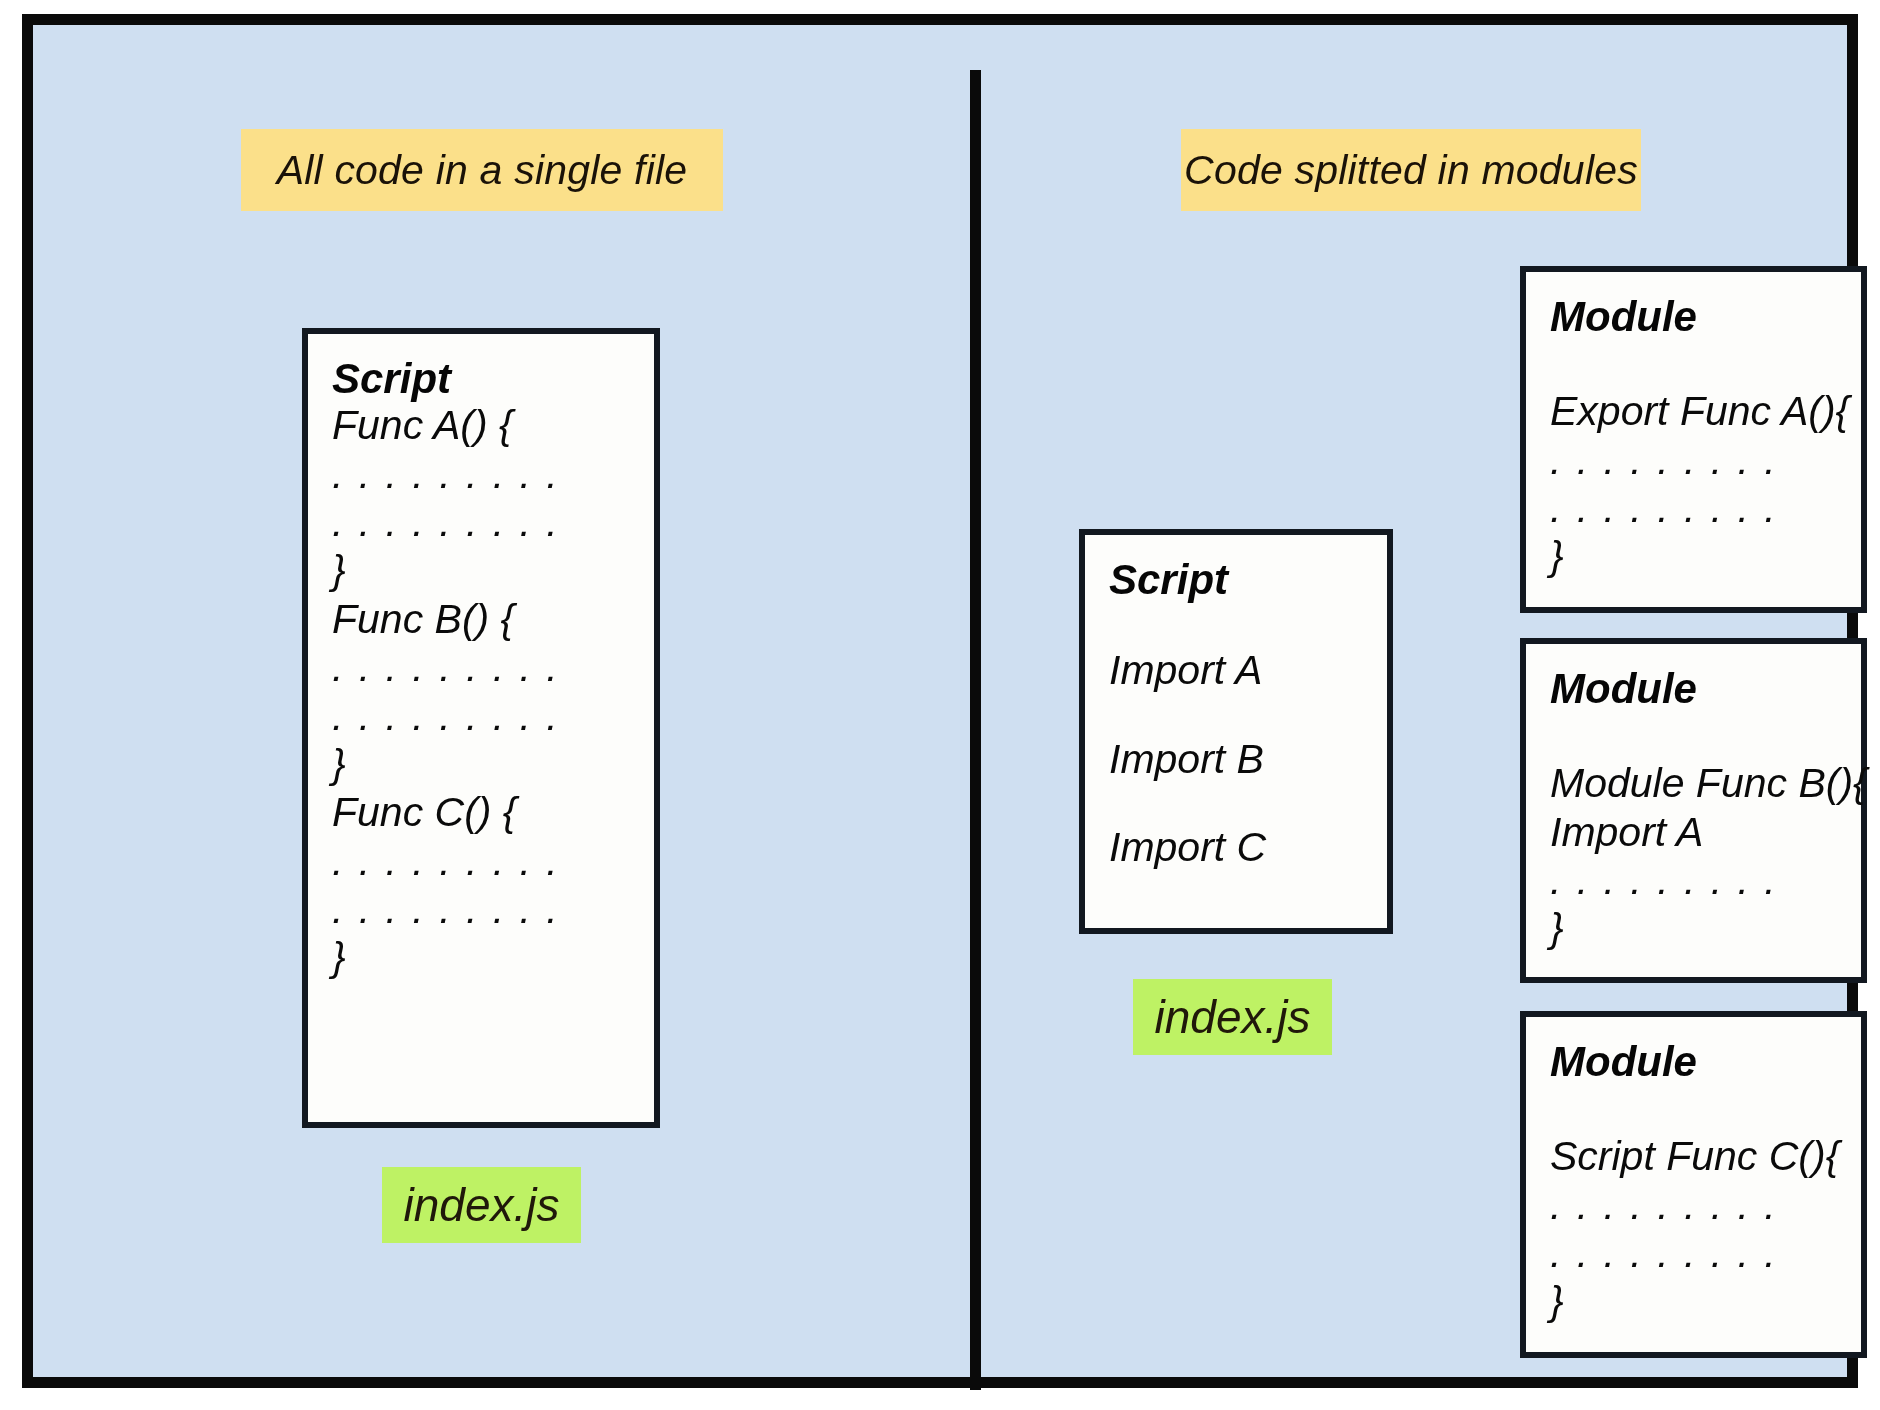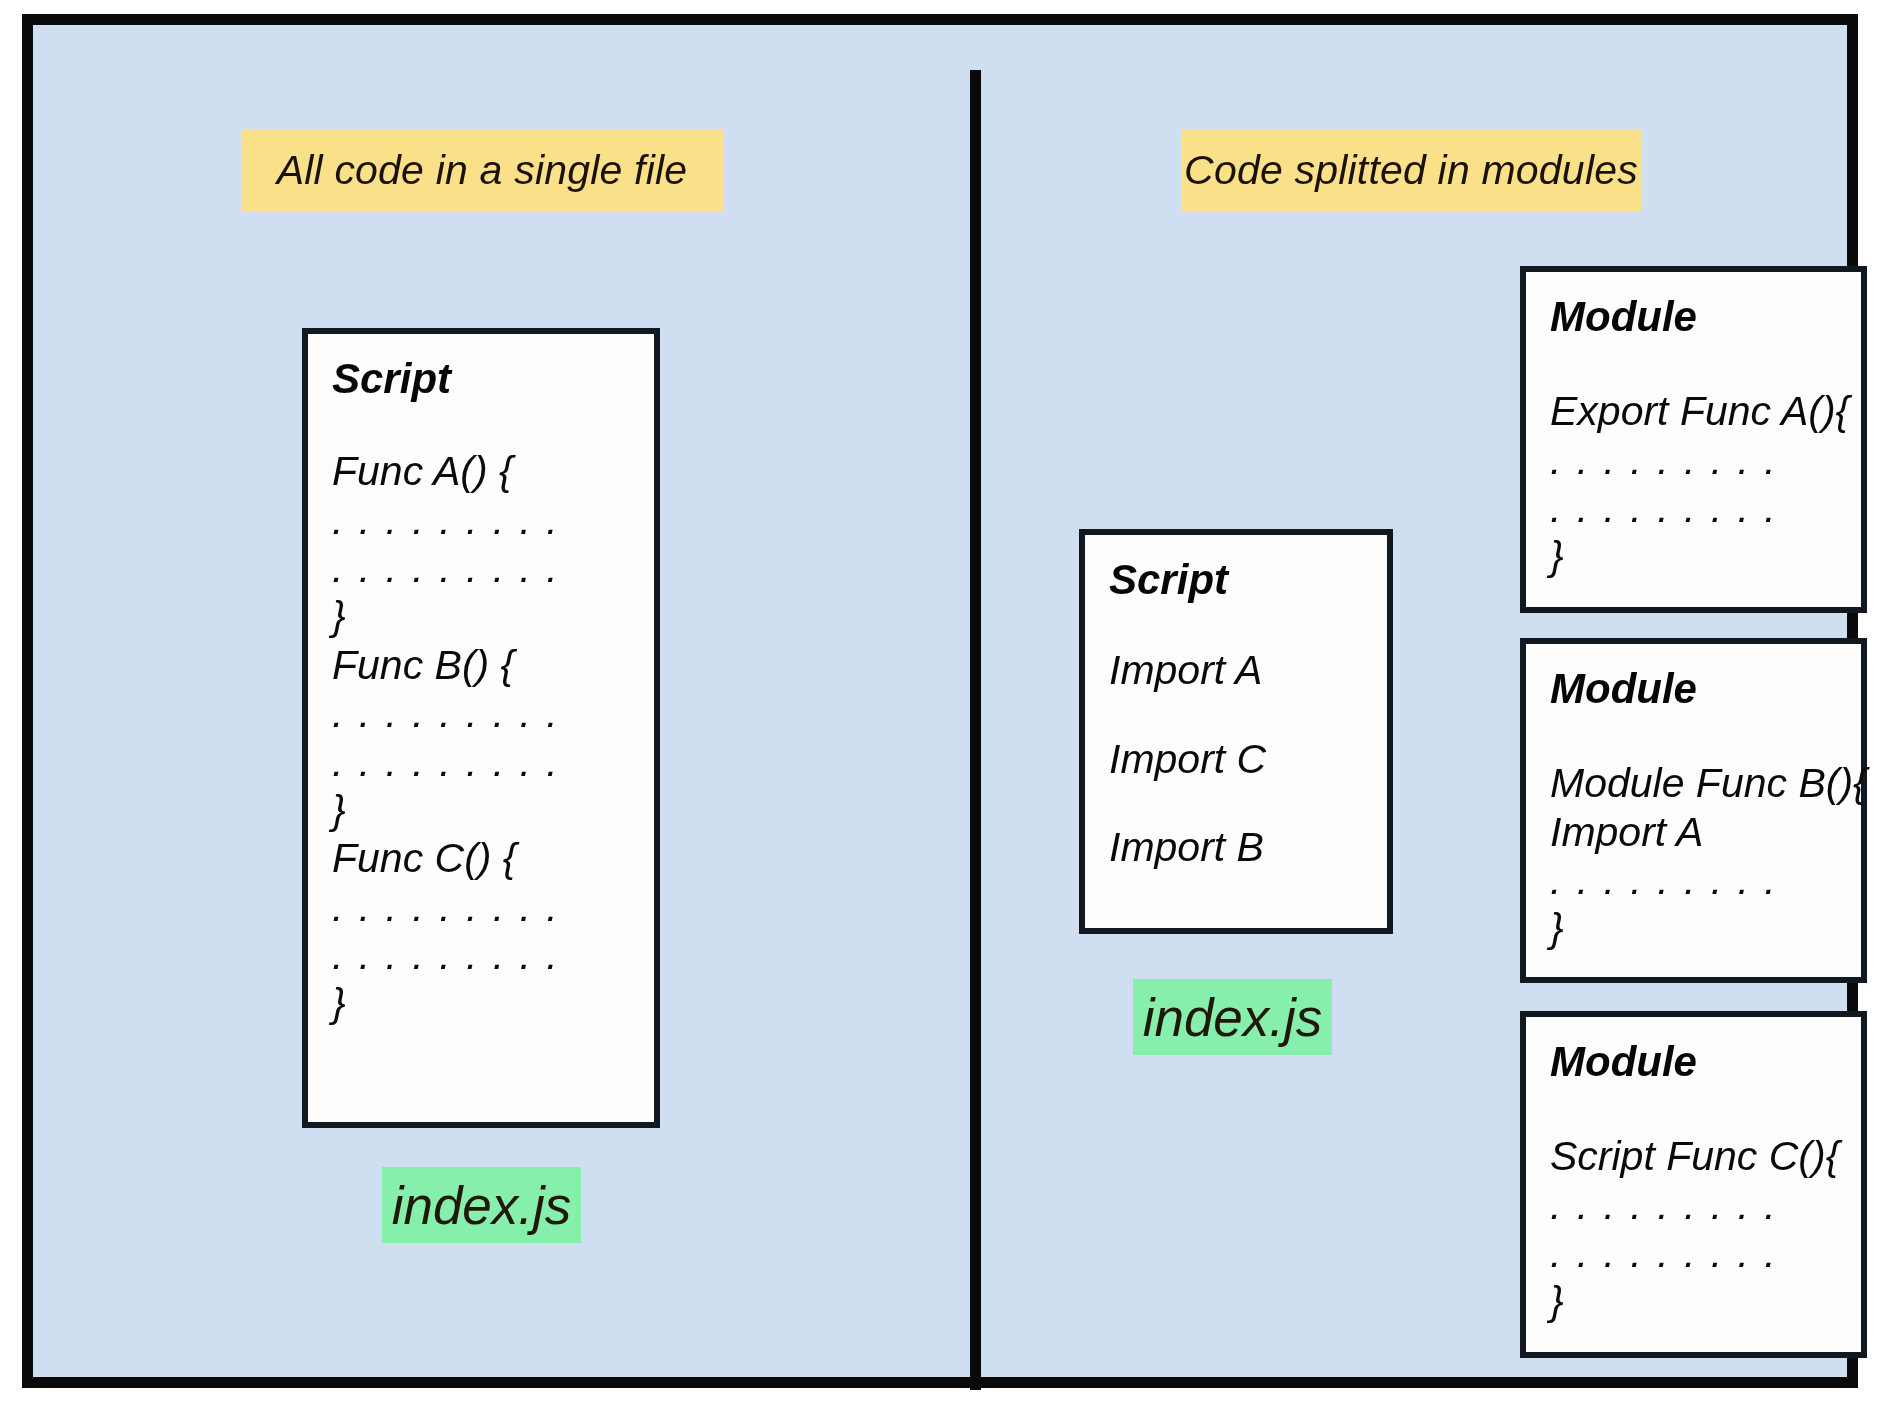--- a/index.html
+++ b/index.html
@@ -59,23 +59,23 @@
   }
   #banner-right {
     left: 1148px;
     top: 104px;
     width: 460px;
     height: 82px;
   }
   
   .chip {
     position: absolute;
-    background: #86efac;
+    background: #bef264;
     color: #20180a;
-    font-size: 53px;
+    font-size: 46px;
     line-height: 1;
     display: flex;
     align-items: center;
     justify-content: center;
     white-space: nowrap;
   }
   #chip-left {
     left: 349px;
     top: 1142px;
     width: 199px;
@@ -126,21 +126,20 @@
     height: 347px;
   }
   .box-title {
     font-size: 42px;
     font-weight: bold;
     color: #060606;
     line-height: 1.08;
     white-space: nowrap;
   }
   .code-lines {
-    margin-top: 46px;
   }
   .code-line {
     font-size: 41px;
     color: #0a0a0a;
     line-height: 1.18;
     white-space: pre;
     min-height: 48px;
   }
   .code-line.dots {
     letter-spacing: 2px;
@@ -182,22 +181,22 @@
     </div>
 
     <div class="chip" id="chip-left">index.js</div>
 
     <div class="banner" id="banner-right">Code splitted in modules</div>
 
     <div class="box" id="box-script-right">
       <div class="box-title">Script</div>
       <div class="code-lines">
           <div class="code-line">Import A</div>
+          <div class="code-line">Import B</div>
           <div class="code-line">Import C</div>
-          <div class="code-line">Import B</div>
         </div>
     </div>
 
     <div class="chip" id="chip-right">index.js</div>
 
     <div class="box" id="box-module-1">
       <div class="box-title">Module</div>
       <div class="code-lines">
           <div class="code-line">Export Func A(){</div>
           <div class="code-line dots">. . . . . . . . .</div>

